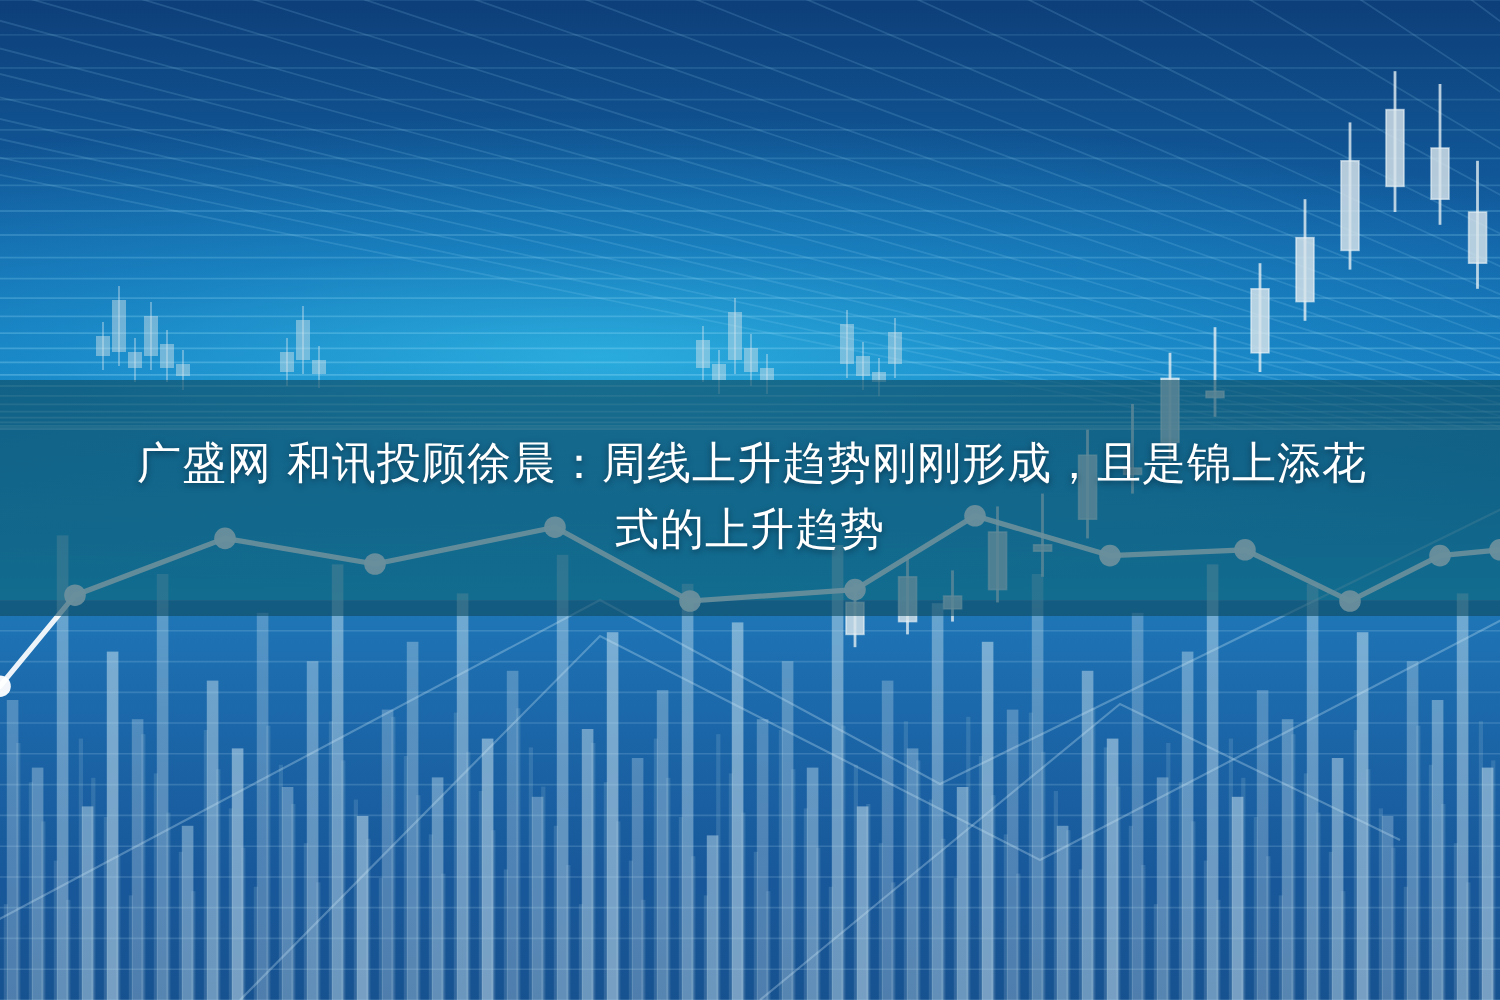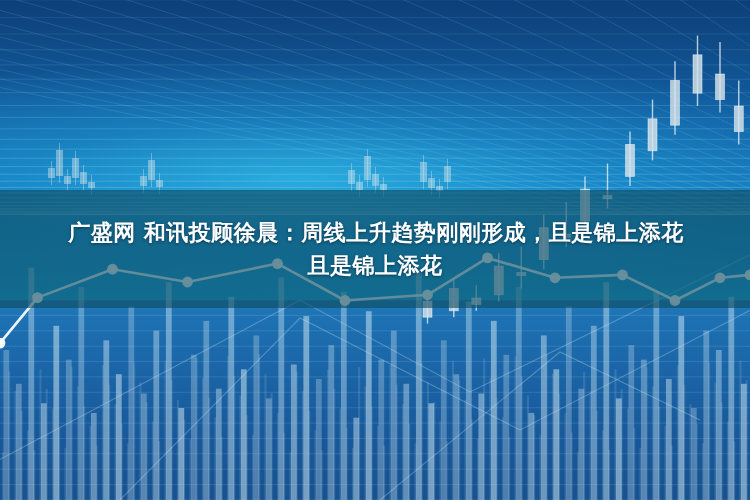--- a/index.html
+++ b/index.html
@@ -68,21 +68,21 @@
   }
   #title-wrap{
     position:absolute;left:0;top:190px;width:750px;height:118px;
     display:flex;flex-direction:column;
     align-items:center;justify-content:center;
     gap:6px;
   }
   .title-line{
     color:#ffffff;
     font-size:22px;
-    font-weight:bold;
+    font-weight:normal;
     letter-spacing:.5px;
     line-height:1.25;
     white-space:nowrap;
     text-shadow:0 1px 3px rgba(0,20,40,.55);
     text-align:center;
   }
   .title-line.l1{padding-left:2px;}
 </style>
 </head>
 <body>
@@ -449,16 +449,16 @@
       <circle cx="720.0" cy="277.8" r="5.4" fill="#ffffff" fill-opacity="0.95"></circle>
       <circle cx="750.0" cy="274.9" r="5.4" fill="#ffffff" fill-opacity="0.95"></circle>
       <path d="M -20 470 L 300 300 L 470 392 L 760 250" fill="none" stroke="#cfeaf8" stroke-width="1.1" stroke-opacity="0.3"></path>
       <path d="M 120 500 L 300 318 L 520 430 L 770 300" fill="none" stroke="#cfeaf8" stroke-width="1.1" stroke-opacity="0.3"></path>
       <path d="M 380 500 L 560 352 L 700 420" fill="none" stroke="#cfeaf8" stroke-width="1.1" stroke-opacity="0.3"></path>
     </svg>
 
   <div id="title-band"></div>
   <div id="title-wrap">
     <div class="title-line l1">广盛网 和讯投顾徐晨：周线上升趋势刚刚形成，且是锦上添花</div>
-    <div class="title-line l2">且是锦上添花</div>
+    <div class="title-line l2">式的上升趋势</div>
   </div>
 
 </div>
 
 </body></html>

